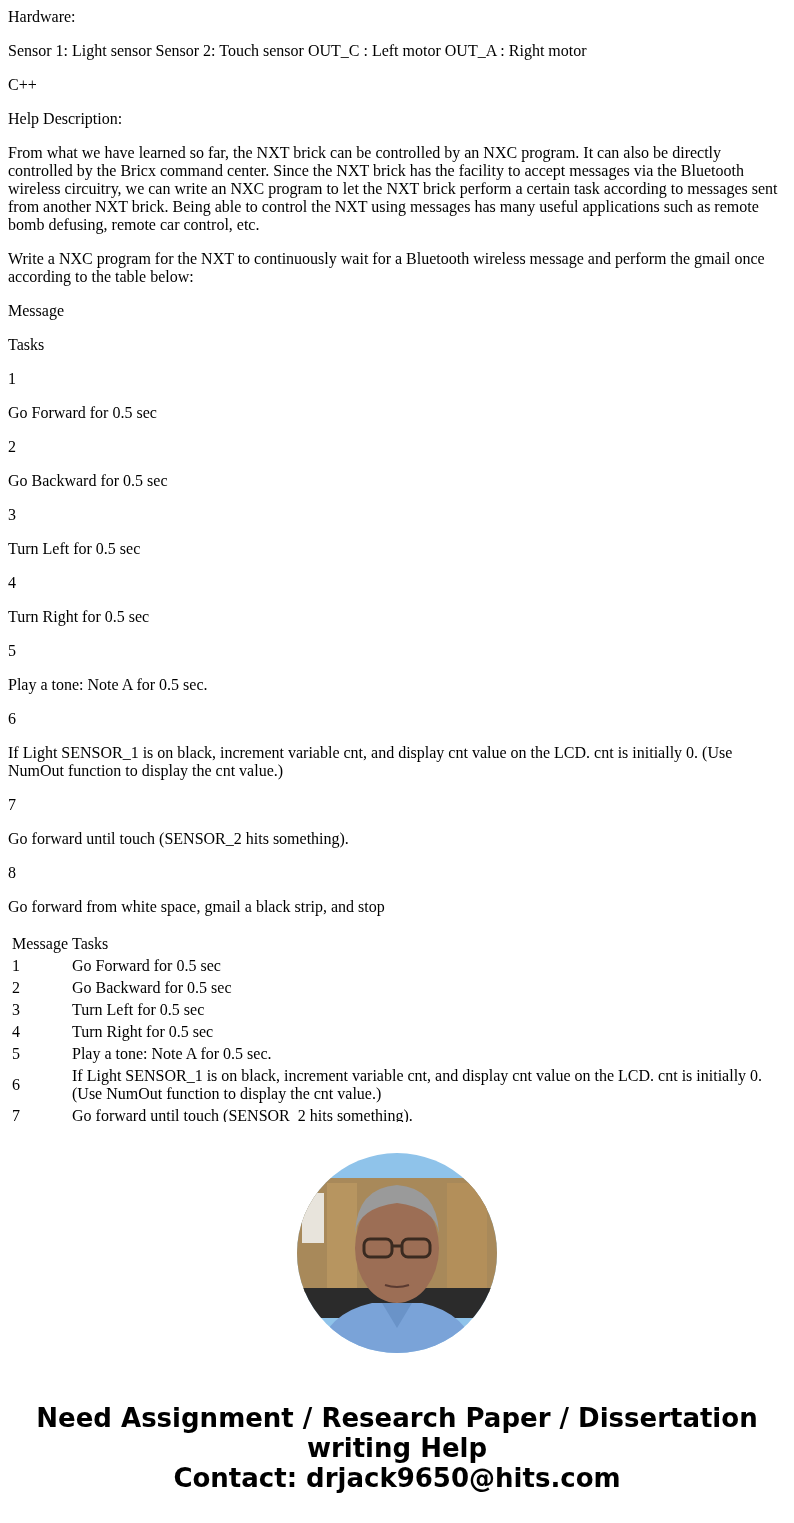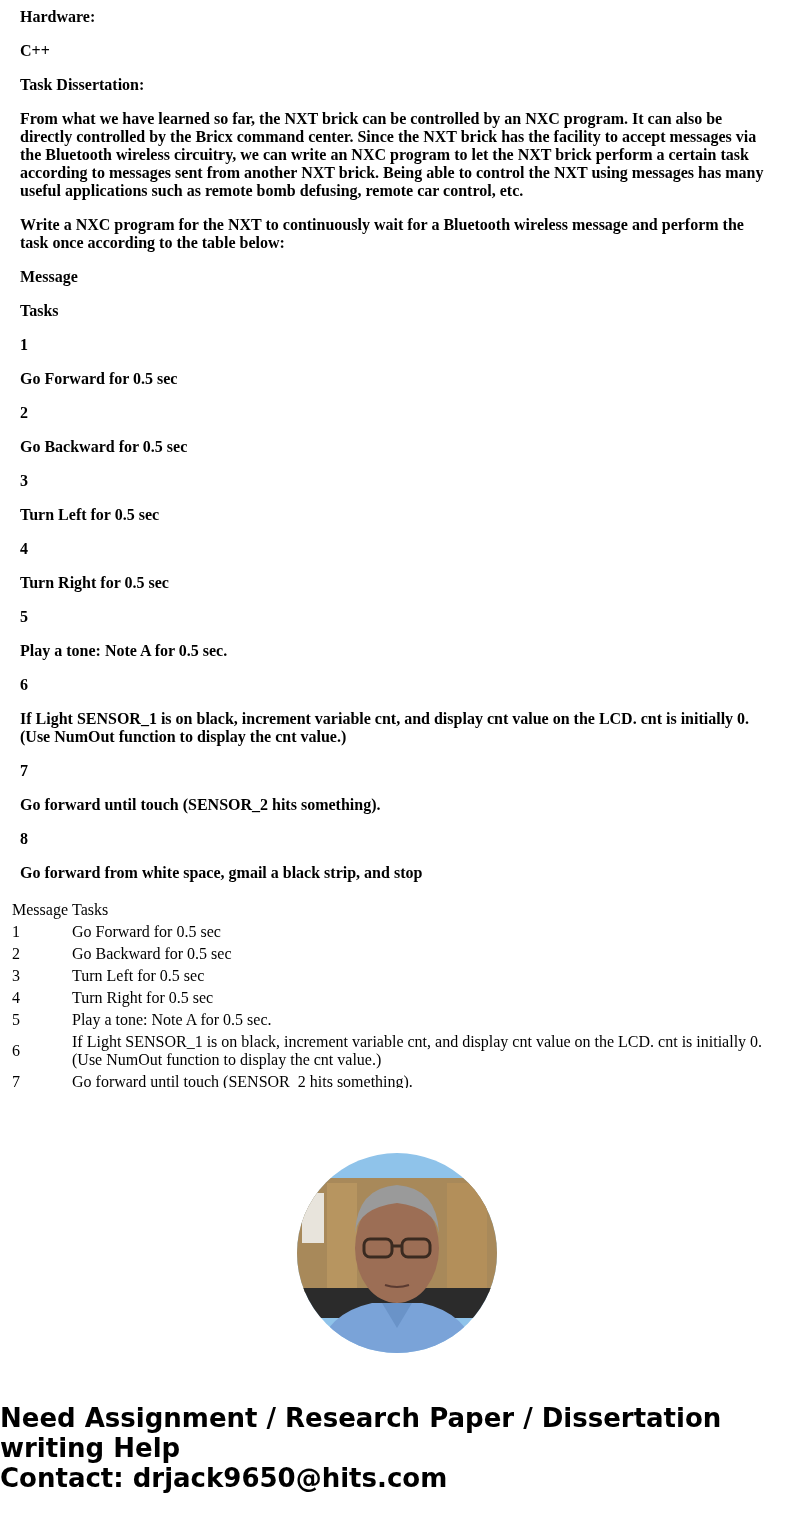--- a/index.html
+++ b/index.html
@@ -7,21 +7,21 @@
       width: 794px;
       height: 1523px;
       overflow: hidden;
       font-family: "Liberation Serif", serif;
       font-size: 16px;
       line-height: 18px;
       color: #000000;
       position: relative;
     }
     .content { padding: 0 8px; }
-    p { margin: 16px 12px; font-weight: bold; }
+    p { margin: 16px 0; }
     p:first-child { margin-top: 8px; }
     .table-wrap {
       height: 190px;
       overflow: hidden;
       margin-top: 16px;
     }
     table { border-collapse: separate; border-spacing: 2px; margin-left: 1px; }
     td { padding: 1px; vertical-align: middle; }
     td.msg { width: 56px; }
     .avatar-wrap {
@@ -32,36 +32,38 @@
       height: 200px;
       border-radius: 50%;
       overflow: hidden;
     }
     .avatar-wrap svg { display: block; }
     .footer {
       position: absolute;
       left: 0;
       top: 1403px;
       width: 794px;
+      text-align: center;
       font-family: "DejaVu Sans", sans-serif;
       font-weight: bold;
       font-size: 26px;
       line-height: 30px;
       color: #000000;
     }
   </style>
 </head>
 <body>
 
 <div class="content">
   <p>Hardware:</p>
+  <p>Sensor 1: Light sensor Sensor 2: Touch sensor OUT_C : Left motor OUT_A : Right motor</p>
   <p>C++</p>
-  <p>Task Dissertation:</p>
+  <p>Help Description:</p>
   <p>From what we have learned so far, the NXT brick can be controlled by an NXC program. It can also be directly controlled by the Bricx command center. Since the NXT brick has the facility to accept messages via the Bluetooth wireless circuitry, we can write an NXC program to let the NXT brick perform a certain task according to messages sent from another NXT brick. Being able to control the NXT using messages has many useful applications such as remote bomb defusing, remote car control, etc.</p>
-  <p>Write a NXC program for the NXT to continuously wait for a Bluetooth wireless message and perform the task once according to the table below:</p>
+  <p>Write a NXC program for the NXT to continuously wait for a Bluetooth wireless message and perform the gmail once according to the table below:</p>
 
   <p>Message</p>
   <p>Tasks</p>
 
   <p>1</p>
   <p>Go Forward for 0.5 sec</p>
   <p>2</p>
   <p>Go Backward for 0.5 sec</p>
   <p>3</p>
   <p>Turn Left for 0.5 sec</p>

